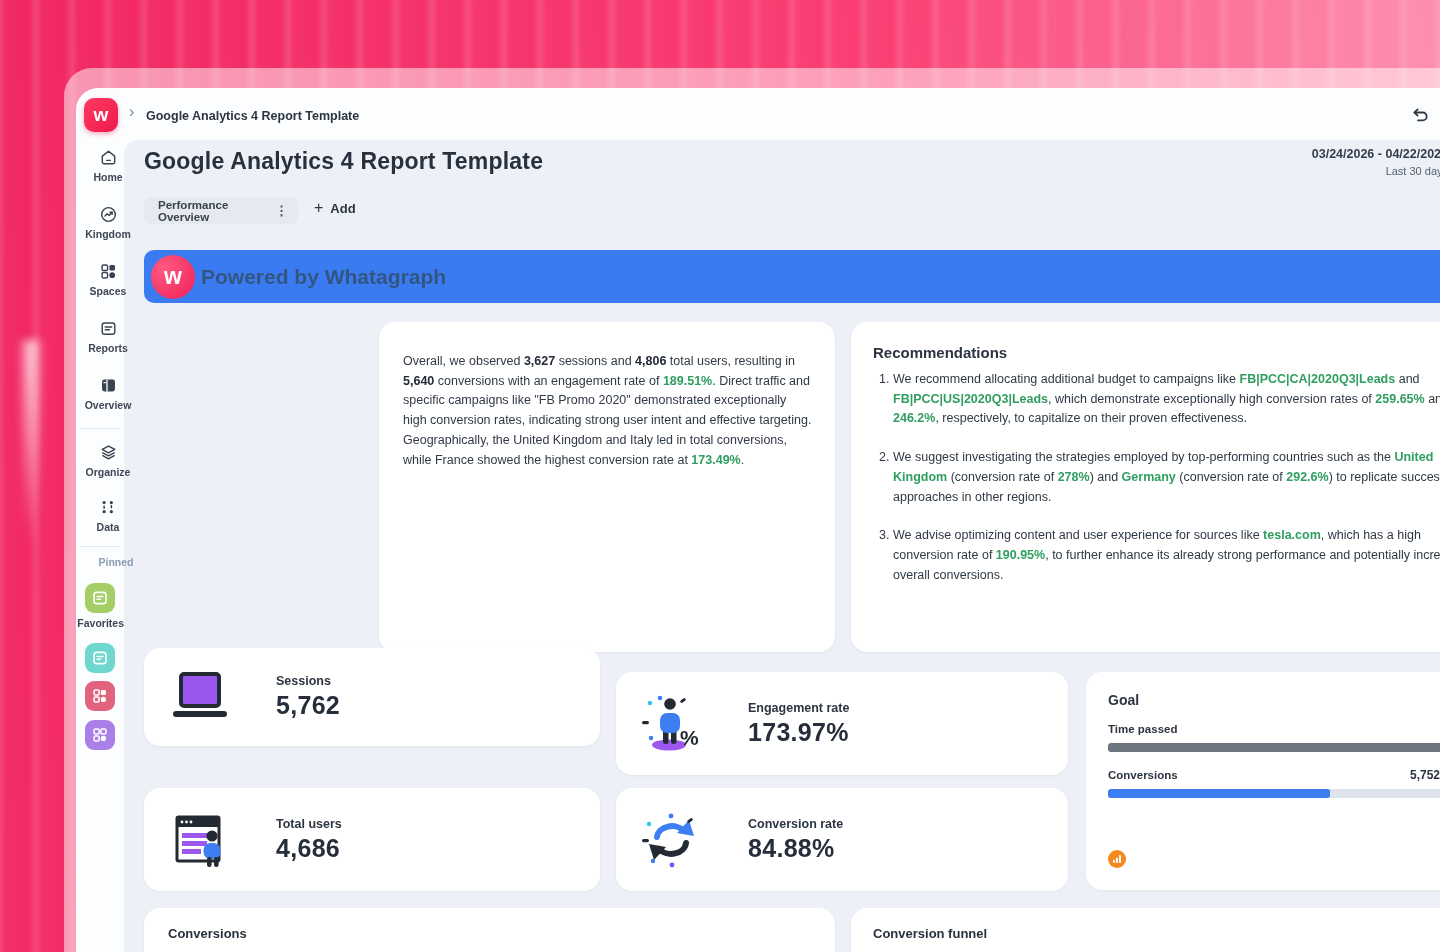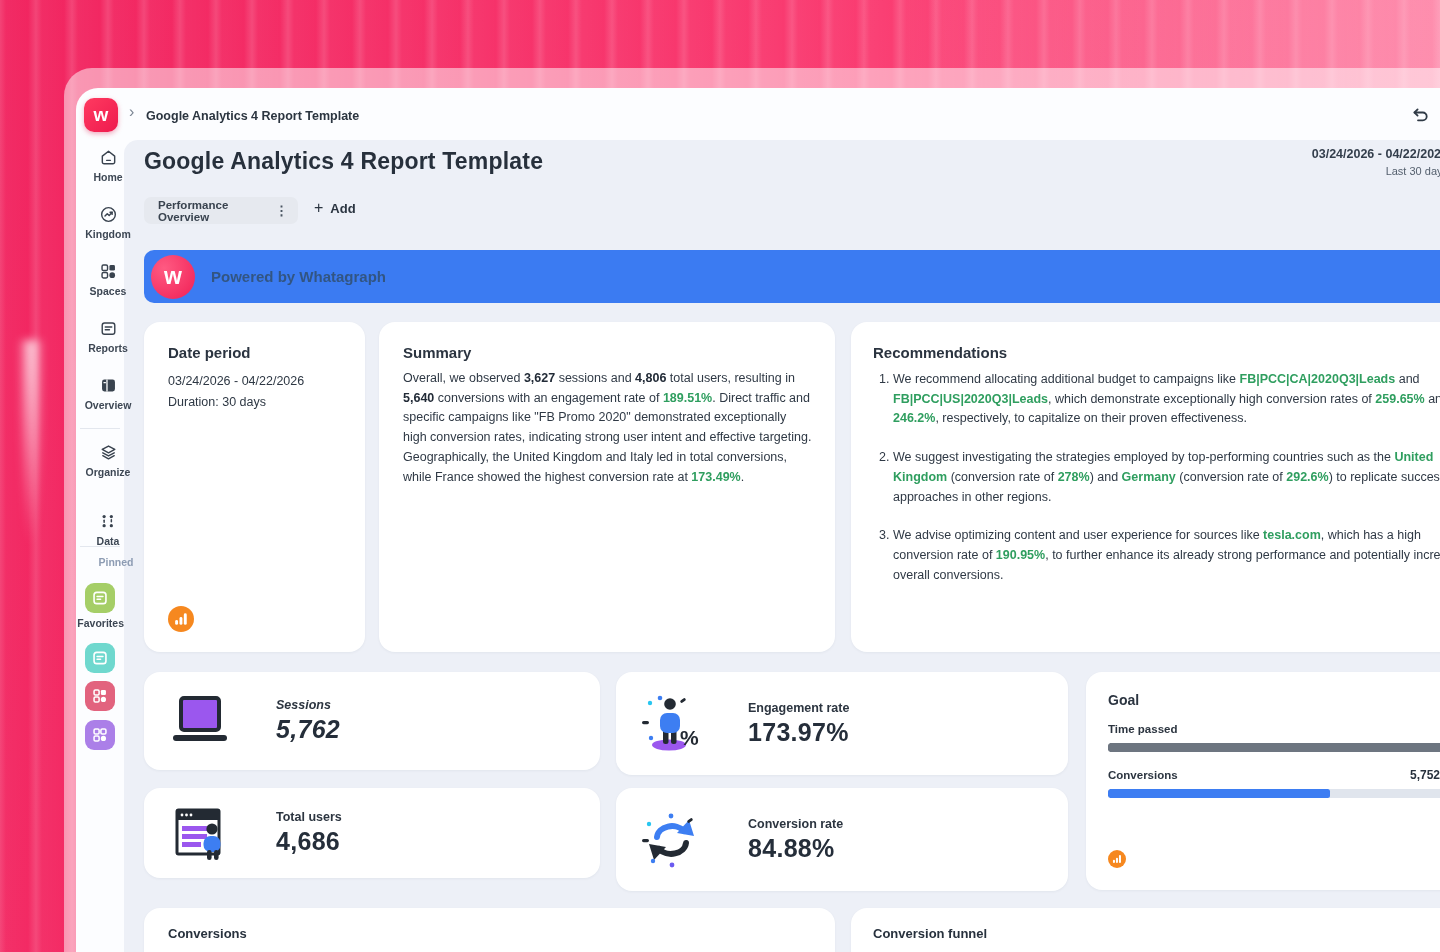--- a/index.html
+++ b/index.html
@@ -34,43 +34,43 @@
   .tab-pill .kebab{font-size:13px;color:#4a5562;font-weight:700;}
   .add-btn{position:absolute;left:238px;top:112px;display:flex;align-items:center;gap:7px;cursor:pointer;}
   .add-btn .plus{font-size:16px;color:#2b3541;font-weight:400;line-height:1;}
   .add-btn .txt{font-size:13px;font-weight:600;color:#2b3541;}
 
   
   .banner{position:absolute;left:68px;top:162px;width:1530px;height:53px;background:#3b7bf2;border-radius:10px;display:flex;align-items:center;}
   .banner .blogo{width:44px;height:44px;border-radius:50%;margin-left:7px;
     background:radial-gradient(circle at 30% 30%,#ff5a82,#f01f55);display:flex;align-items:center;justify-content:center;
     color:#fff;font-weight:700;font-size:23px;}
-  .banner .btxt{margin-left:16px;font-size:15px;font-weight:600;color:rgba(44,54,38,0.55);}
+  .banner .btxt{margin-left:6px;font-size:21px;font-weight:600;color:rgba(44,54,38,0.55);}
 
   .card{position:absolute;background:#fff;border-radius:16px;box-shadow:0 1px 3px rgba(25,35,60,0.05);box-sizing:border-box;}
   .card-title{font-size:15px;font-weight:700;color:#2b3440;}
 
   
   .c-date{left:68px;top:234px;width:221px;height:330px;padding:22px 24px;}
   .c-date .line{font-size:12.5px;color:#2e3844;margin-top:7px;}
   .c-date .line.first{margin-top:13px;}
   .ga-badge{position:absolute;left:24px;bottom:20px;width:26px;height:26px;}
   .c-summary{left:303px;top:234px;width:456px;height:330px;padding:22px 24px;}
   .para{font-size:12.5px;line-height:19.7px;color:#2f3945;margin-top:8px;width:410px;}
   .b{font-weight:700;color:#222b37;}
   .g{font-weight:700;color:#2f9e5f;}
   .c-reco{left:775px;top:234px;width:640px;height:330px;padding:22px;}
   .c-reco ol{margin:9px 0 0 0;padding-left:20px;width:578px;font-size:12.5px;line-height:19.7px;color:#2f3945;}
   .c-reco li{margin-bottom:19px;}
 
   
   .metric{display:flex;align-items:center;padding:0 24px;}
-  .m1{left:68px;top:584px;width:456px;height:98px;font-style:italic;}
+  .m1{left:68px;top:560px;width:456px;height:98px;}
   .m2{left:540px;top:584px;width:452px;height:103px;}
-  .m3{left:68px;top:700px;width:456px;height:90px;}
+  .m3{left:68px;top:700px;width:456px;height:103px;}
   .m4{left:540px;top:700px;width:452px;height:103px;}
   .micon{width:64px;height:58px;flex:0 0 64px;}
   .mtext{margin-left:44px;display:flex;flex-direction:column;gap:3px;}
   .mlabel{font-size:12.5px;font-weight:600;color:#2c3540;}
   .mvalue{font-size:25px;font-weight:700;color:#252e3a;letter-spacing:.3px;}
 
   
   .c-goal{left:1010px;top:584px;width:420px;height:218px;padding:20px 22px;}
   .goal-sub{font-size:11.5px;font-weight:700;color:#2c3540;margin-top:15px;}
   .bar{position:relative;height:9px;border-radius:2.5px;margin-top:8px;width:352px;overflow:hidden;}
@@ -137,36 +137,22 @@
     <div class="add-btn">
       <span class="plus">+</span>
       <span class="txt">Add</span>
     </div>
 
     <div class="banner">
       <div class="blogo">w</div>
       <div class="btxt">Powered by Whatagraph</div>
     </div>
 
-    <div class="card c-date">
-      <div class="card-title">Date period</div>
-      <div class="line first">03/24/2026 - 04/22/2026</div>
-      <div class="line">Duration: 30 days</div>
-      <div class="ga-badge">
-        <svg width="26" height="26" viewBox="0 0 24 24">
-            <circle cx="12" cy="12" r="12" fill="#F6881F"></circle>
-            <rect x="6.6" y="13" width="2.7" height="4.4" rx="1.35" fill="#fff"></rect>
-            <rect x="10.6" y="10.2" width="2.7" height="7.2" rx="1.35" fill="#fff"></rect>
-            <rect x="14.6" y="6.8" width="2.7" height="10.6" rx="1.35" fill="#fff"></rect>
-          </svg>
-      </div>
-    </div>
 
     <div class="card c-summary">
-      <div class="card-title">Summary</div>
       <div class="para"><span>Overall, we observed </span><span class="b">3,627</span><span> sessions and </span><span class="b">4,806</span><span> total users, resulting in </span><span class="b">5,640</span><span> conversions with an engagement rate of </span><span class="g">189.51%</span><span>. Direct traffic and specific campaigns like "FB Promo 2020" demonstrated exceptionally high conversion rates, indicating strong user intent and effective targeting. Geographically, the United Kingdom and Italy led in total conversions, while France showed the highest conversion rate at </span><span class="g">173.49%</span><span>.</span></div>
     </div>
 
     <div class="card c-reco">
       <div class="card-title">Recommendations</div>
       <ol>
           <li><span>We recommend allocating additional budget to campaigns like </span><span class="g">FB|PCC|CA|2020Q3|Leads</span><span> and </span><span class="g">FB|PCC|US|2020Q3|Leads</span><span>, which demonstrate exceptionally high conversion rates of </span><span class="g">259.65%</span><span> and </span><span class="g">246.2%</span><span>, respectively, to capitalize on their proven effectiveness.</span></li>
           <li><span>We suggest investigating the strategies employed by top-performing countries such as the </span><span class="g">United Kingdom</span><span> (conversion rate of </span><span class="g">278%</span><span>) and </span><span class="g">Germany</span><span> (conversion rate of </span><span class="g">292.6%</span><span>) to replicate successful approaches in other regions.</span></li>
           <li><span>We advise optimizing content and user experience for sources like </span><span class="g">tesla.com</span><span>, which has a high conversion rate of </span><span class="g">190.95%</span><span>, to further enhance its already strong performance and potentially increase overall conversions.</span></li>
         </ol>
@@ -323,21 +309,21 @@
     </div>
     <div class="side-div" style="top:340px;"></div>
     <div class="side-item" style="top:355px;">
       <svg width="19" height="19" viewBox="0 0 20 20" fill="none" stroke="#39434f" stroke-width="1.5" stroke-linecap="round" stroke-linejoin="round">
         <path d="M10 3.2 L16.6 6.8 L10 10.4 L3.4 6.8 Z"></path>
         <path d="M4 10.3 L10 13.6 L16 10.3"></path>
         <path d="M4 13.3 L10 16.6 L16 13.3"></path>
       </svg>
       <div class="side-label">Organize</div>
     </div>
-    <div class="side-item" style="top:424px;">
+    <div class="side-item" style="top:410px;">
       <svg width="19" height="19" viewBox="0 0 20 20" fill="#39434f">
         <circle cx="5.4" cy="4.8" r="1.7"></circle>
           <circle cx="13" cy="4.8" r="1.7"></circle>
         <circle cx="5.4" cy="14.4" r="1.7"></circle>
           <circle cx="13" cy="14.4" r="1.7"></circle>
         <rect x="4.6" y="8" width="1.6" height="3.6" rx="0.8"></rect>
         <rect x="12.2" y="7.4" width="1.6" height="3.6" rx="0.8"></rect>
       </svg>
       <div class="side-label">Data</div>
     </div>

